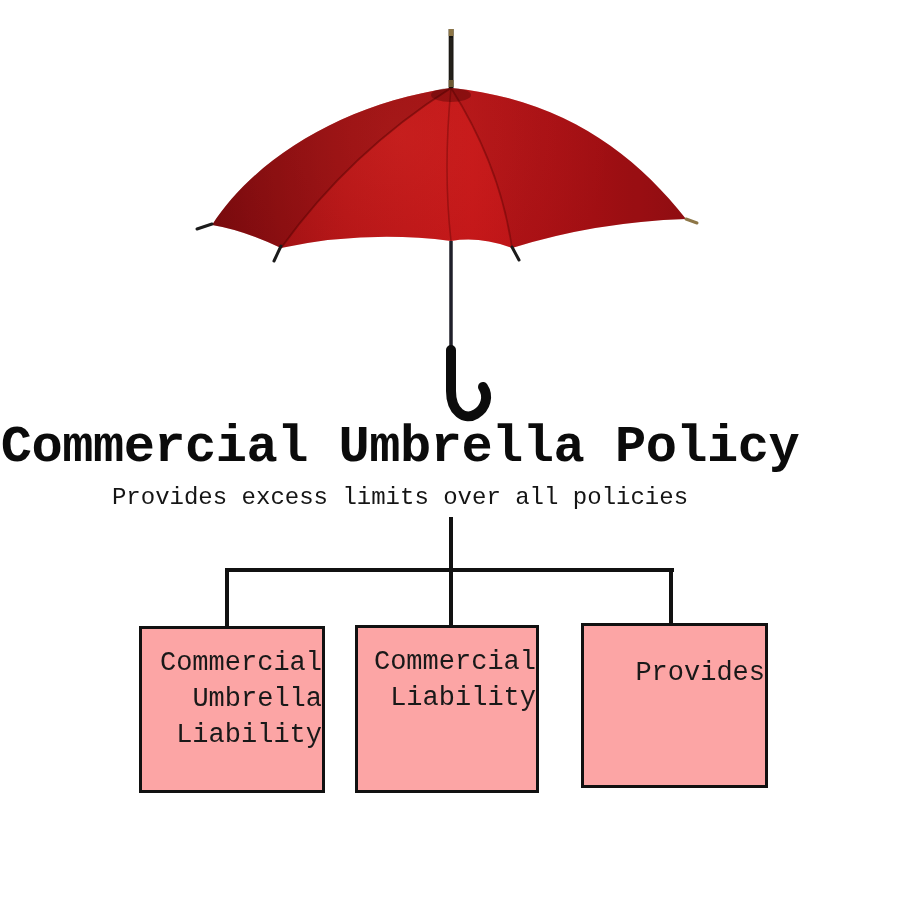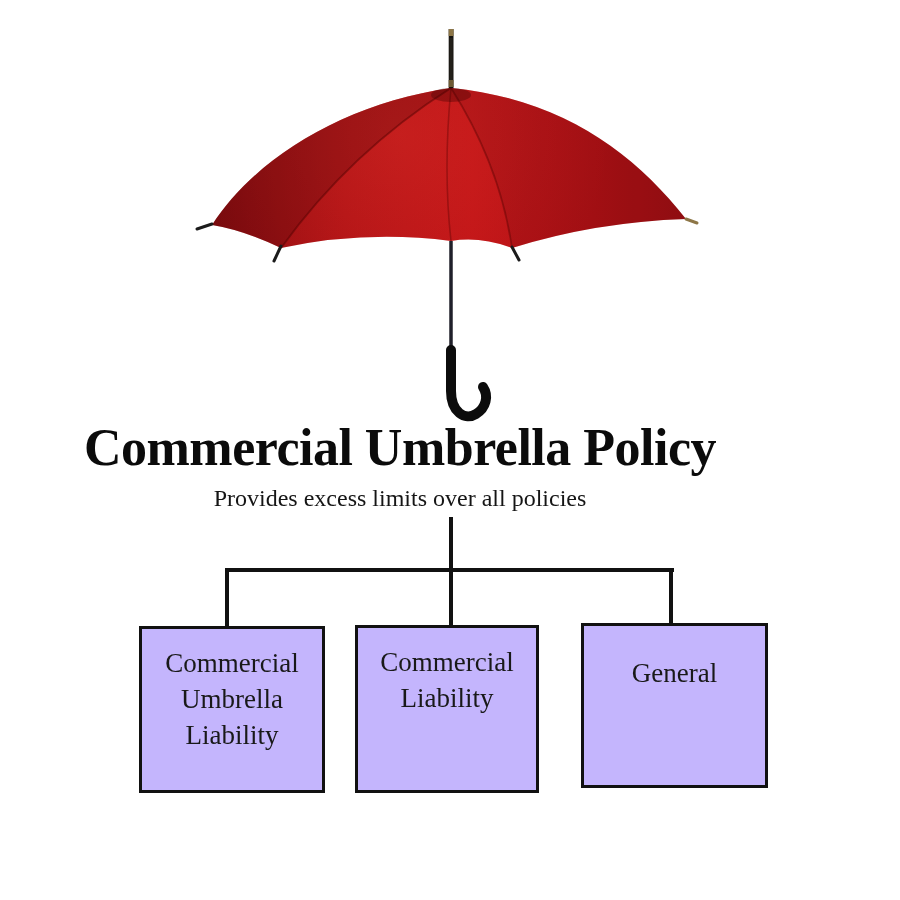--- a/index.html
+++ b/index.html
@@ -1,21 +1,21 @@
 <!DOCTYPE html>
 <html><head>
 <meta charset="utf-8">
 <style>
   html,body{margin:0;padding:0;background:#ffffff;}
   .canvas{
     position:relative;
     width:800px;height:900px;
     background:#ffffff;
     overflow:hidden;
-    font-family:Liberation Serif, serif;
+    font-family:Liberation Mono, monospace;
   }
   .umbrella-svg{position:absolute;left:0;top:0;width:900px;height:900px;}
   .title{
     position:absolute;left:0;right:0;top:420px;
     text-align:center;
     font-size:52px;line-height:56px;font-weight:700;
     letter-spacing:-0.5px;color:#0b0b0b;
   }
   .subtitle{
     position:absolute;left:0;right:0;top:477px;
@@ -26,22 +26,22 @@
   .cline{position:absolute;background:#111111;}
   .stem {left:449px;top:517px;width:4px;height:55px;}
   .hline{left:225px;top:568px;width:449px;height:4px;}
   .drop1{left:225px;top:570px;width:4px;height:58px;}
   .drop2{left:449px;top:570px;width:4px;height:57px;}
   .drop3{left:669px;top:570px;width:4px;height:55px;}
   .pbox{
     position:absolute;
     box-sizing:border-box;
     border:3px solid #111111;
-    background:#c4b5fd;
-    text-align:center;
+    background:#fca5a5;
+    text-align:right;
     font-size:27px;line-height:36px;color:#191919;
   }
   .box1{left:139px;top:626px;width:186px;height:167px;padding-top:16px;}
   .box2{left:355px;top:625px;width:184px;height:168px;padding-top:16px;}
   .box3{left:581px;top:623px;width:187px;height:165px;padding-top:29px;}
 </style>
 </head>
 <body>
 
 <div class="canvas">
@@ -119,16 +119,16 @@
     <div>Umbrella</div>
     <div>Liability</div>
   </div>
 
   <div class="pbox box2">
     <div>Commercial</div>
     <div>Liability</div>
   </div>
 
   <div class="pbox box3">
-    <div>General</div>
+    <div>Provides</div>
   </div>
 
 </div>
 
 </body></html>

